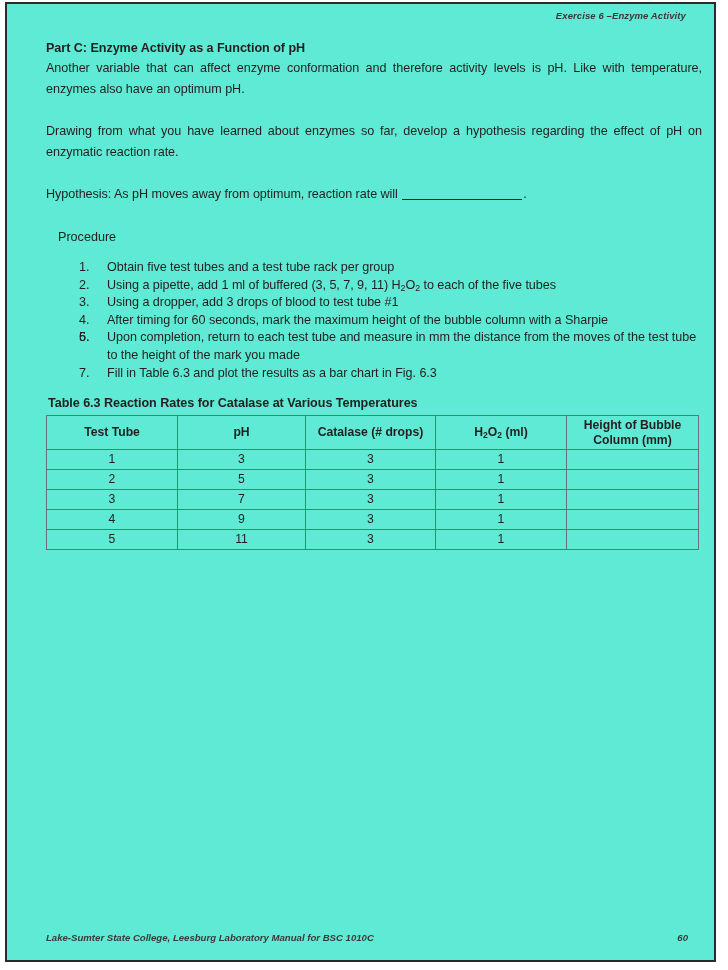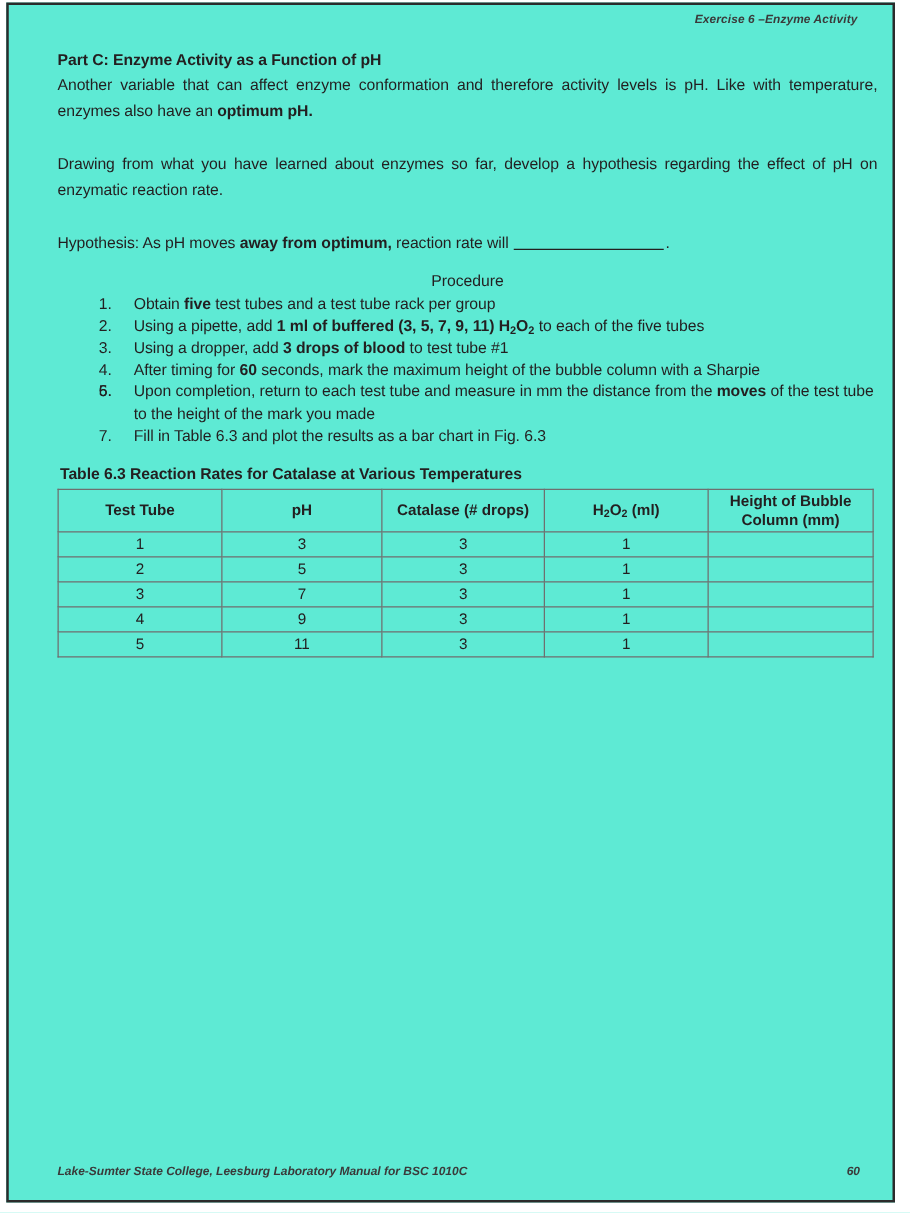--- a/index.html
+++ b/index.html
@@ -67,36 +67,35 @@
     margin: 0;
     text-align: justify;
     letter-spacing: -.05px;
   }
   p.body-para.last-ragged {
     text-align: left;
   }
   .spacer-line { height: 21px; }
   .spacer-half { height: 11px; }
 
-  .bold { font-weight: bold; }
+  .bold { font-weight: normal; }
 
   .blank-line {
     display: inline-block;
     width: 120px;
     border-bottom: 1.3px solid #231f20;
     vertical-align: -2px;
     margin: 0 1px;
   }
 
   
   .proc-title {
     font-size: 12.6px;
     line-height: 19px;
-    margin: 0;
-    text-align: center;
+    margin: 12px;
   }
   ol.procedure {
     margin: 0;
     padding: 0;
     list-style: none;
     font-size: 12.6px;
   }
   ol.procedure > li {
     position: relative;
     padding-left: 61px;

